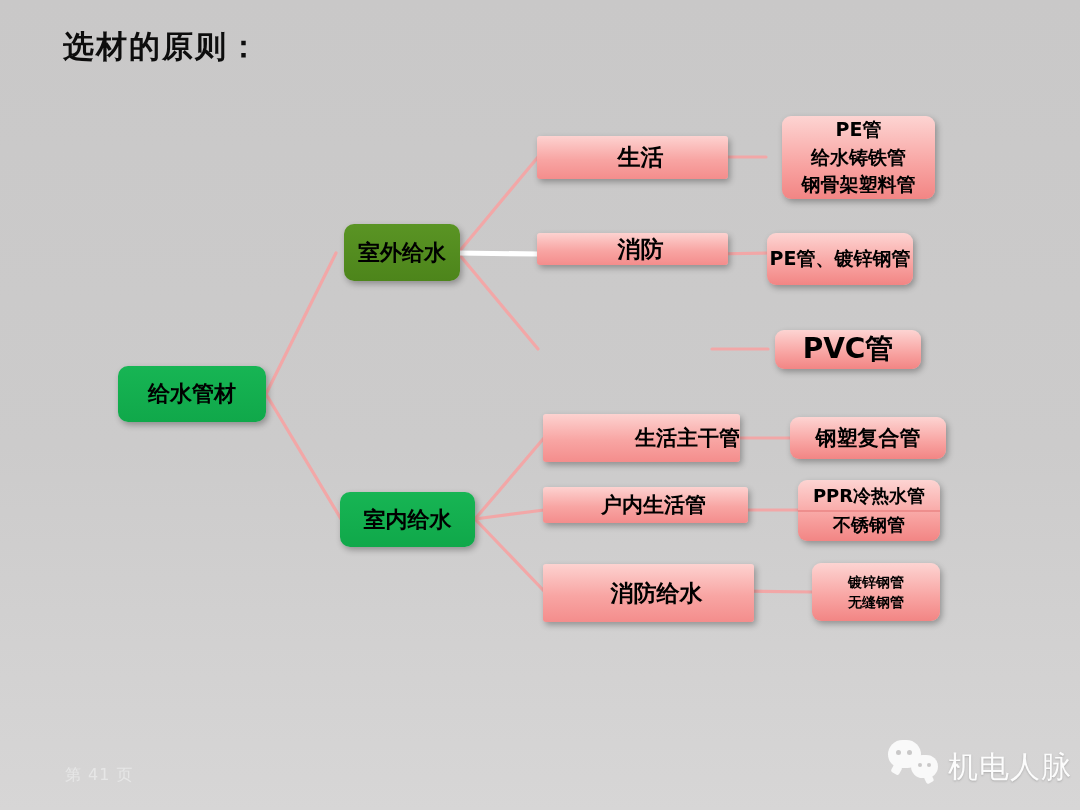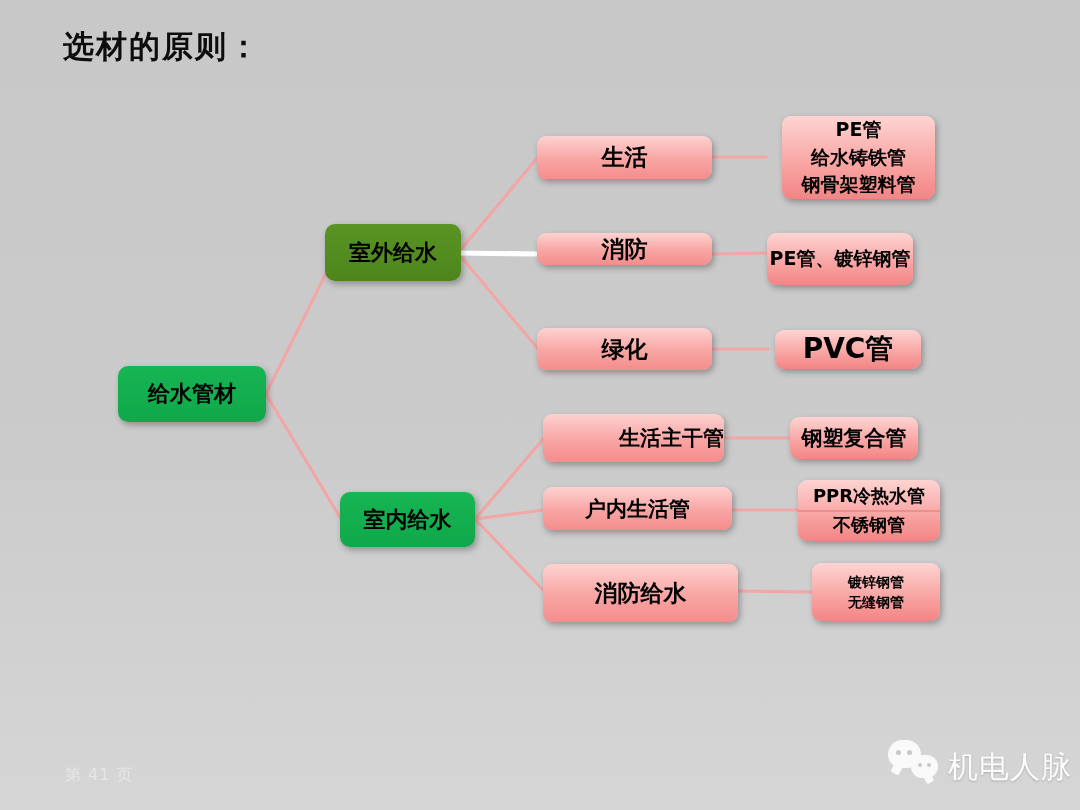--- a/index.html
+++ b/index.html
@@ -26,21 +26,21 @@
   .green-node{
     background:linear-gradient(180deg,#17b554 0%,#10a84a 100%);
     border-radius:10px;font-size:22px;
   }
   .olive-node{
     background:linear-gradient(180deg,#5a9424 0%,#4d851b 100%);
     border-radius:10px;font-size:22px;
   }
   .pink-node{
     background:linear-gradient(180deg,#fdd2d0 0%,#f8a5a3 55%,#f48d8c 100%);
-    border-radius:9px;font-size:23px;
+    border-radius:3px;font-size:23px;padding-left:16px;
   }
   .pink-leaf{
     background:linear-gradient(180deg,#fdd4d2 0%,#f8a3a1 60%,#f28584 100%);
     border-radius:9px;flex-direction:column;font-size:19px;line-height:1.45;
   }
   .leaf-line{width:100%;}
   .leaf-line.divided{border-top:2px solid #ee8e8d;}
   .big-text{font-size:28px;margin-left:8px;}
   .mid-text{font-size:21px;}
   .page-number{
@@ -96,60 +96,57 @@
       <line x1="732" y1="510" x2="800" y2="510"></line>
       <line x1="738" y1="591" x2="813" y2="592"></line>
     </g>
     <line x1="458" y1="253" x2="538" y2="254" stroke="#ffffff" stroke-width="5" stroke-linecap="round"></line>
   </svg>
 
   <div class="node green-node" style="left:118px;top:366px;width:148px;height:56px;">
     <span>给水管材</span>
   </div>
 
-  <div class="node olive-node" style="left:325px;top:224px;width:136px;height:57px;">
+  <div class="node olive-node" style="left:344px;top:224px;width:116px;height:57px;">
     <span>室外给水</span>
   </div>
   <div class="node green-node" style="left:340px;top:492px;width:135px;height:55px;">
     <span>室内给水</span>
   </div>
 
   <div class="node pink-node" style="left:537px;top:136px;width:175px;height:43px;">
     <span>生活</span>
   </div>
   <div class="node pink-node" style="left:537px;top:233px;width:175px;height:32px;">
     <span>消防</span>
-  </div>
-  <div class="node pink-node" style="left:537px;top:328px;width:175px;height:42px;">
-    <span>绿化</span>
   </div>
 
   <div class="node pink-leaf" style="left:765px;top:116px;width:153px;height:83px;font-weight:bold;margin-left:17px;">
     <div class="leaf-line">PE管</div>
     <div class="leaf-line">给水铸铁管</div>
     <div class="leaf-line">钢骨架塑料管</div>
   </div>
   <div class="node pink-leaf" style="left:767px;top:233px;width:146px;height:52px;font-weight:bold;">
     <div class="leaf-line">PE管、镀锌钢管</div>
   </div>
   <div class="node pink-leaf big-text" style="left:767px;top:330px;width:146px;height:39px;font-weight:bold;">
     <div class="leaf-line">PVC管</div>
   </div>
 
   <div class="node pink-node mid-text" style="left:543px;top:414px;width:181px;height:48px;justify-content:flex-end;">
     <span>生活主干管</span>
   </div>
-  <div class="node pink-node mid-text" style="left:543px;top:487px;width:189px;height:43px;">
+  <div class="node pink-node mid-text" style="left:543px;top:487px;width:189px;height:36px;">
     <span>户内生活管</span>
   </div>
   <div class="node pink-node" style="left:543px;top:564px;width:195px;height:58px;text-align:right;">
     <span>消防给水</span>
   </div>
 
-  <div class="node pink-leaf mid-text" style="left:790px;top:417px;width:128px;height:42px;font-weight:bold;">
+  <div class="node pink-leaf mid-text" style="left:790px;top:417px;width:156px;height:42px;font-weight:bold;">
     <div class="leaf-line">钢塑复合管</div>
   </div>
   <div class="node pink-leaf" style="left:798px;top:480px;width:142px;height:61px;font-weight:bold;font-size:18px;">
     <div class="leaf-line">PPR冷热水管</div>
     <div class="leaf-line divided">不锈钢管</div>
   </div>
   <div class="node pink-leaf" style="left:812px;top:563px;width:128px;height:58px;font-weight:bold;font-size:14px;">
     <div class="leaf-line">镀锌钢管</div>
     <div class="leaf-line">无缝钢管</div>
   </div>

